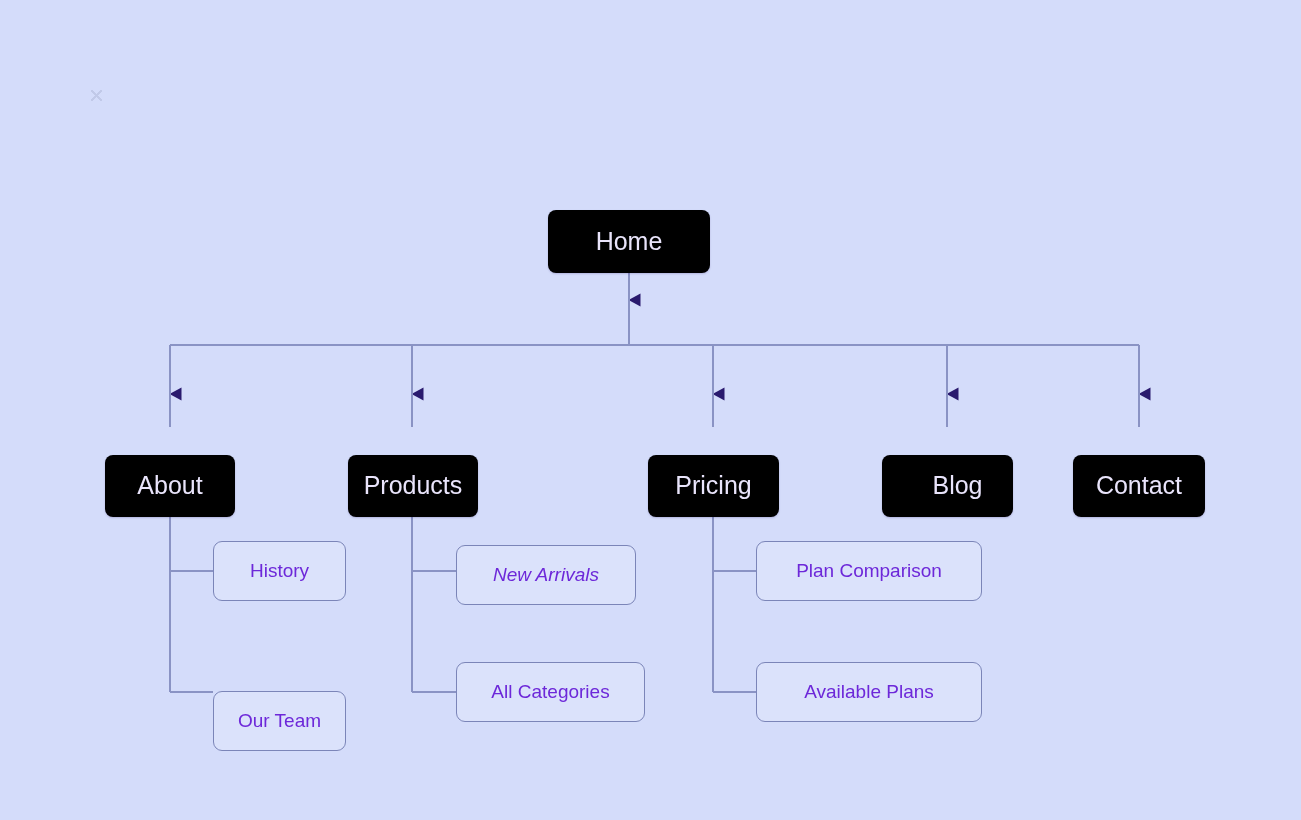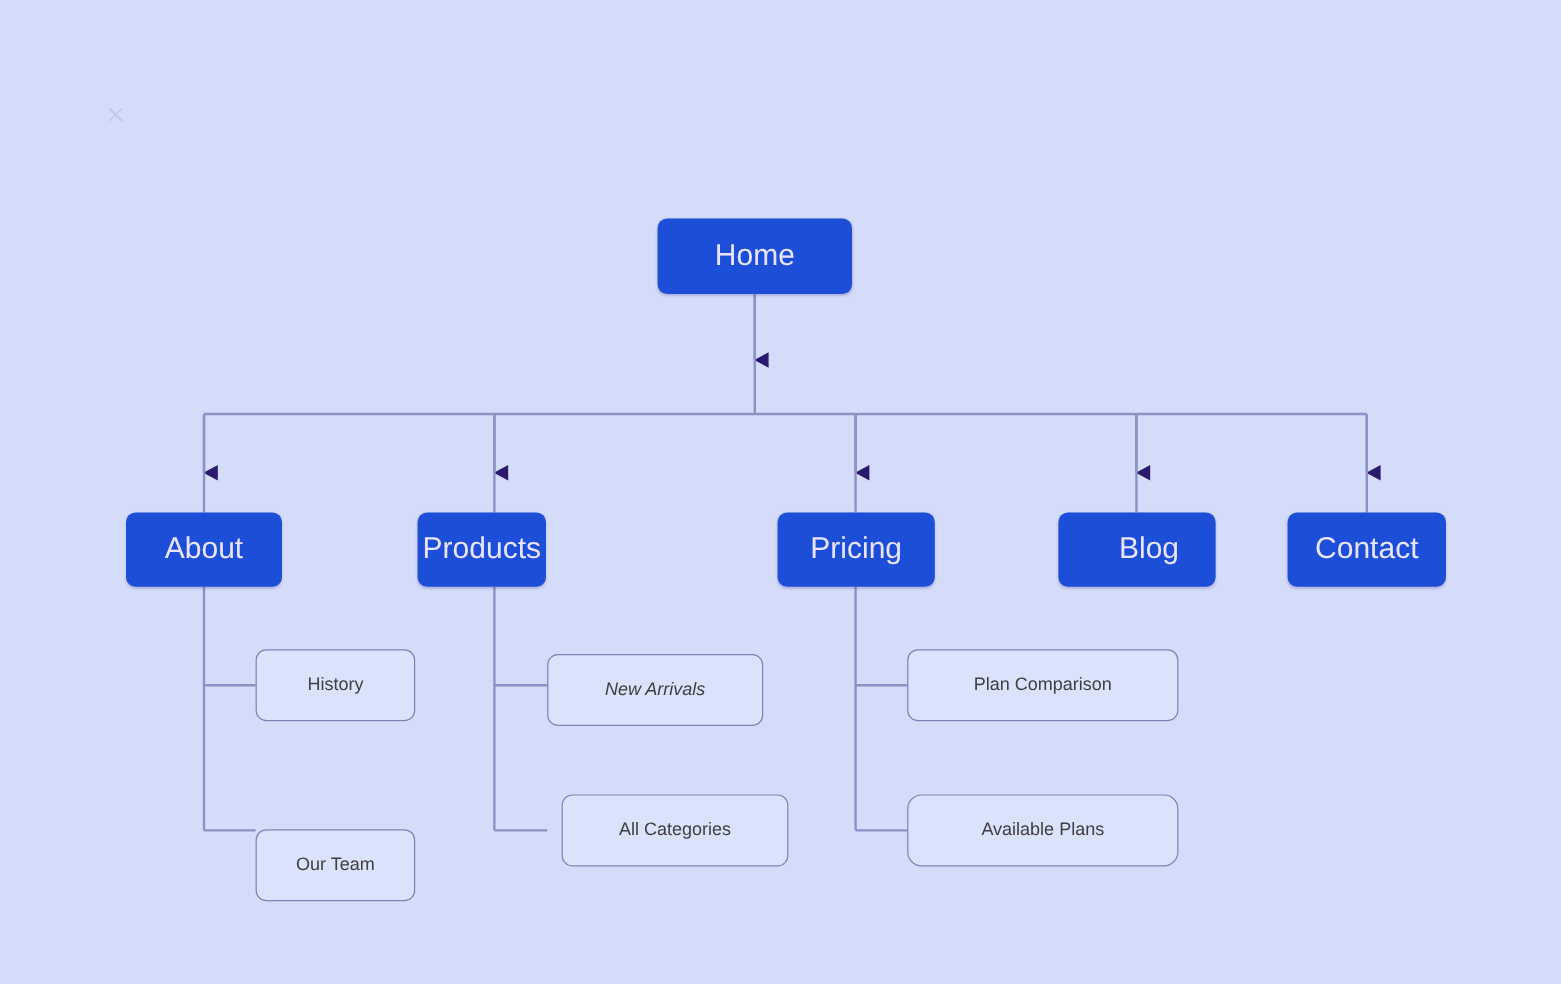--- a/index.html
+++ b/index.html
@@ -34,32 +34,33 @@
     position: absolute;
     box-sizing: border-box;
     display: flex;
     align-items: center;
     justify-content: center;
     text-align: center;
     line-height: 1.1;
     white-space: nowrap;
   }
   .node.primary {
-    background: #1d4ed8;
+    background: #000000;
     color: #e9e4fb;
     border-radius: 8px;
     font-size: 25px;
     box-shadow: 0 1px 2px rgba(40, 20, 110, 0.20);
+    margin-top: 28px;
   }
   .node.leaf {
     background: #dbe2fb;
-    color: #404040;
+    color: #6d28d9;
     border: 1.4px solid #7b85b8;
     border-radius: 9px;
-    font-size: 15px;
+    font-size: 19px;
   }
   #cursor-artifact {
     position: absolute;
     left: 91px;
     top: 90px;
     width: 11px;
     height: 11px;
     opacity: 0.13;
     background:
       linear-gradient(135deg, transparent 45%, #4a4f73 45%, #4a4f73 56%, transparent 56%),
@@ -109,36 +110,36 @@
       </div>
       <div class="node primary" style="left: 105px; top: 427px; width: 130px; height: 62px;">
         <span>About</span>
       </div>
       <div class="node leaf" style="left: 213px; top: 541px; width: 133px; height: 60px;">
         <span>History</span>
       </div>
       <div class="node leaf" style="left: 213px; top: 691px; width: 133px; height: 60px;">
         <span>Our Team</span>
       </div>
-      <div class="node primary" style="left: 348px; top: 427px; width: 107px; height: 62px;">
+      <div class="node primary" style="left: 348px; top: 427px; width: 130px; height: 62px;">
         <span>Products</span>
       </div>
       <div class="node leaf" style="left: 456px; top: 545px; width: 180px; height: 60px; font-style: italic;">
         <span>New Arrivals</span>
       </div>
-      <div class="node leaf" style="left: 456px; top: 662px; width: 189px; height: 60px; margin-left: 12px;">
+      <div class="node leaf" style="left: 456px; top: 662px; width: 189px; height: 60px;">
         <span>All Categories</span>
       </div>
       <div class="node primary" style="left: 648px; top: 427px; width: 131px; height: 62px;">
         <span>Pricing</span>
       </div>
       <div class="node leaf" style="left: 756px; top: 541px; width: 226px; height: 60px; text-align: right;">
         <span>Plan Comparison</span>
       </div>
-      <div class="node leaf" style="left: 756px; top: 662px; width: 226px; height: 60px; border-radius: 12px;">
+      <div class="node leaf" style="left: 756px; top: 662px; width: 226px; height: 60px;">
         <span>Available Plans</span>
       </div>
       <div class="node primary" style="left: 882px; top: 427px; width: 131px; height: 62px; padding-left: 20px;">
         <span>Blog</span>
       </div>
       <div class="node primary" style="left: 1073px; top: 427px; width: 132px; height: 62px;">
         <span>Contact</span>
       </div>
     </div>
 

